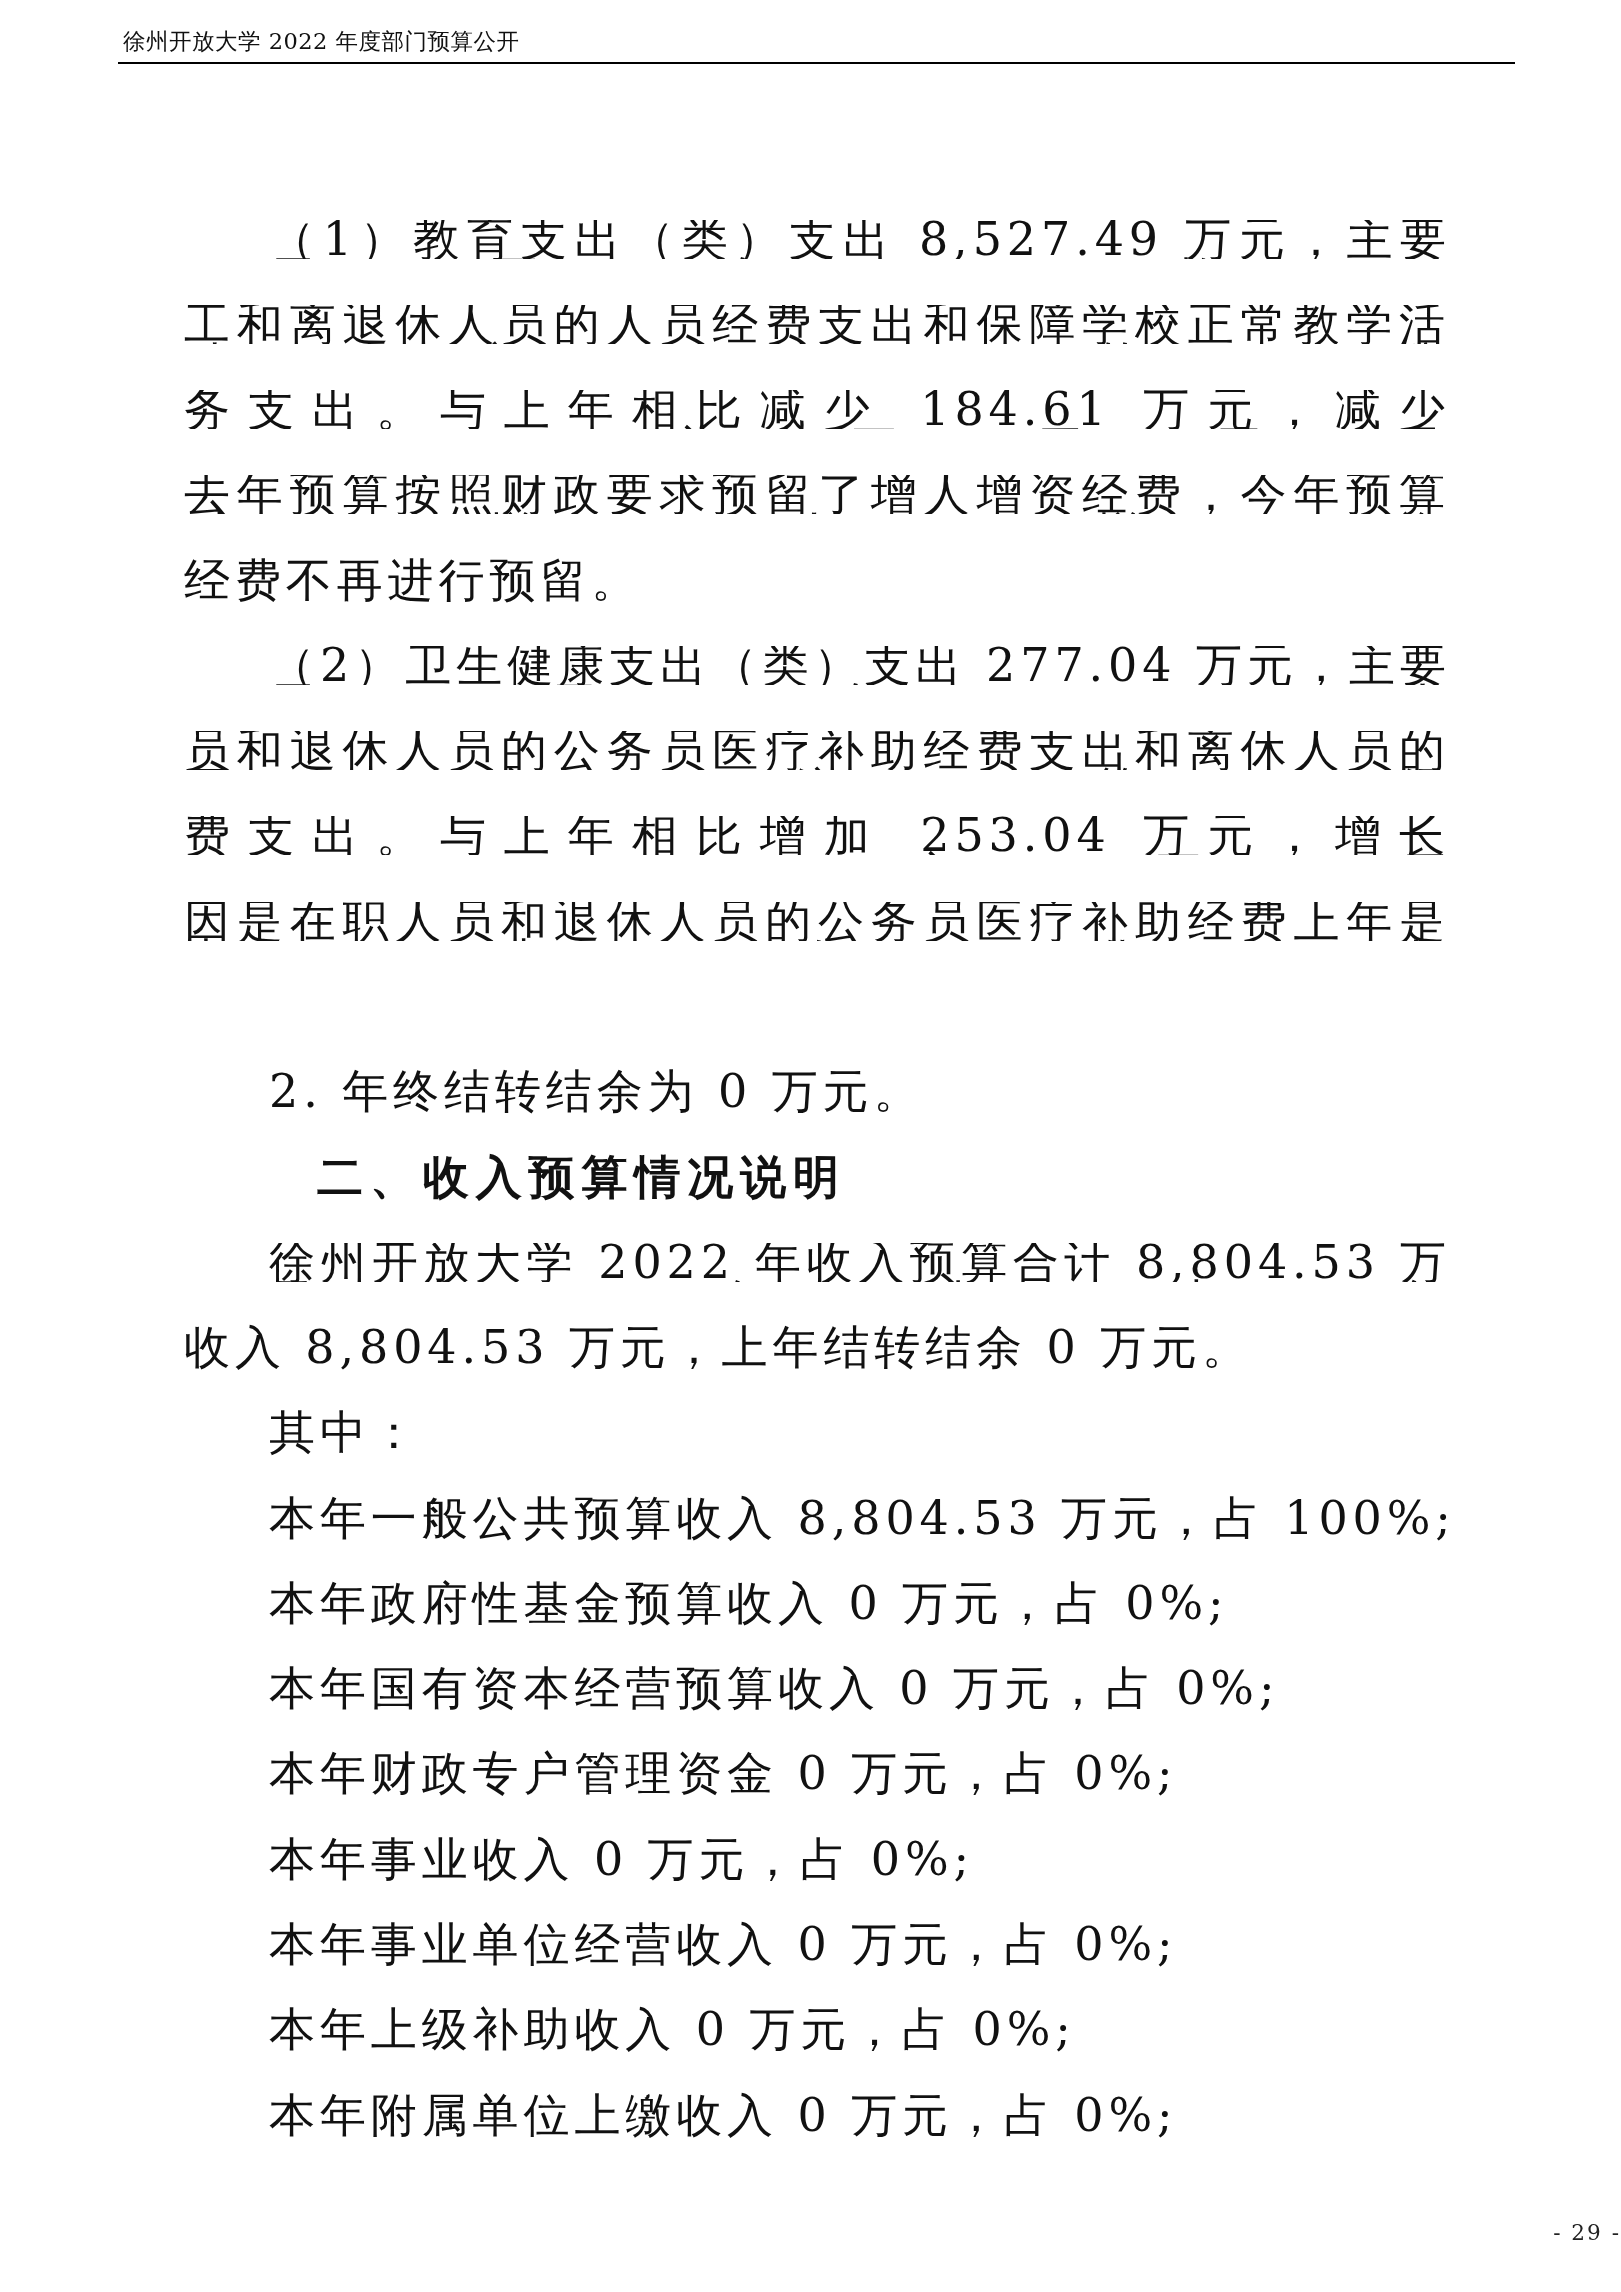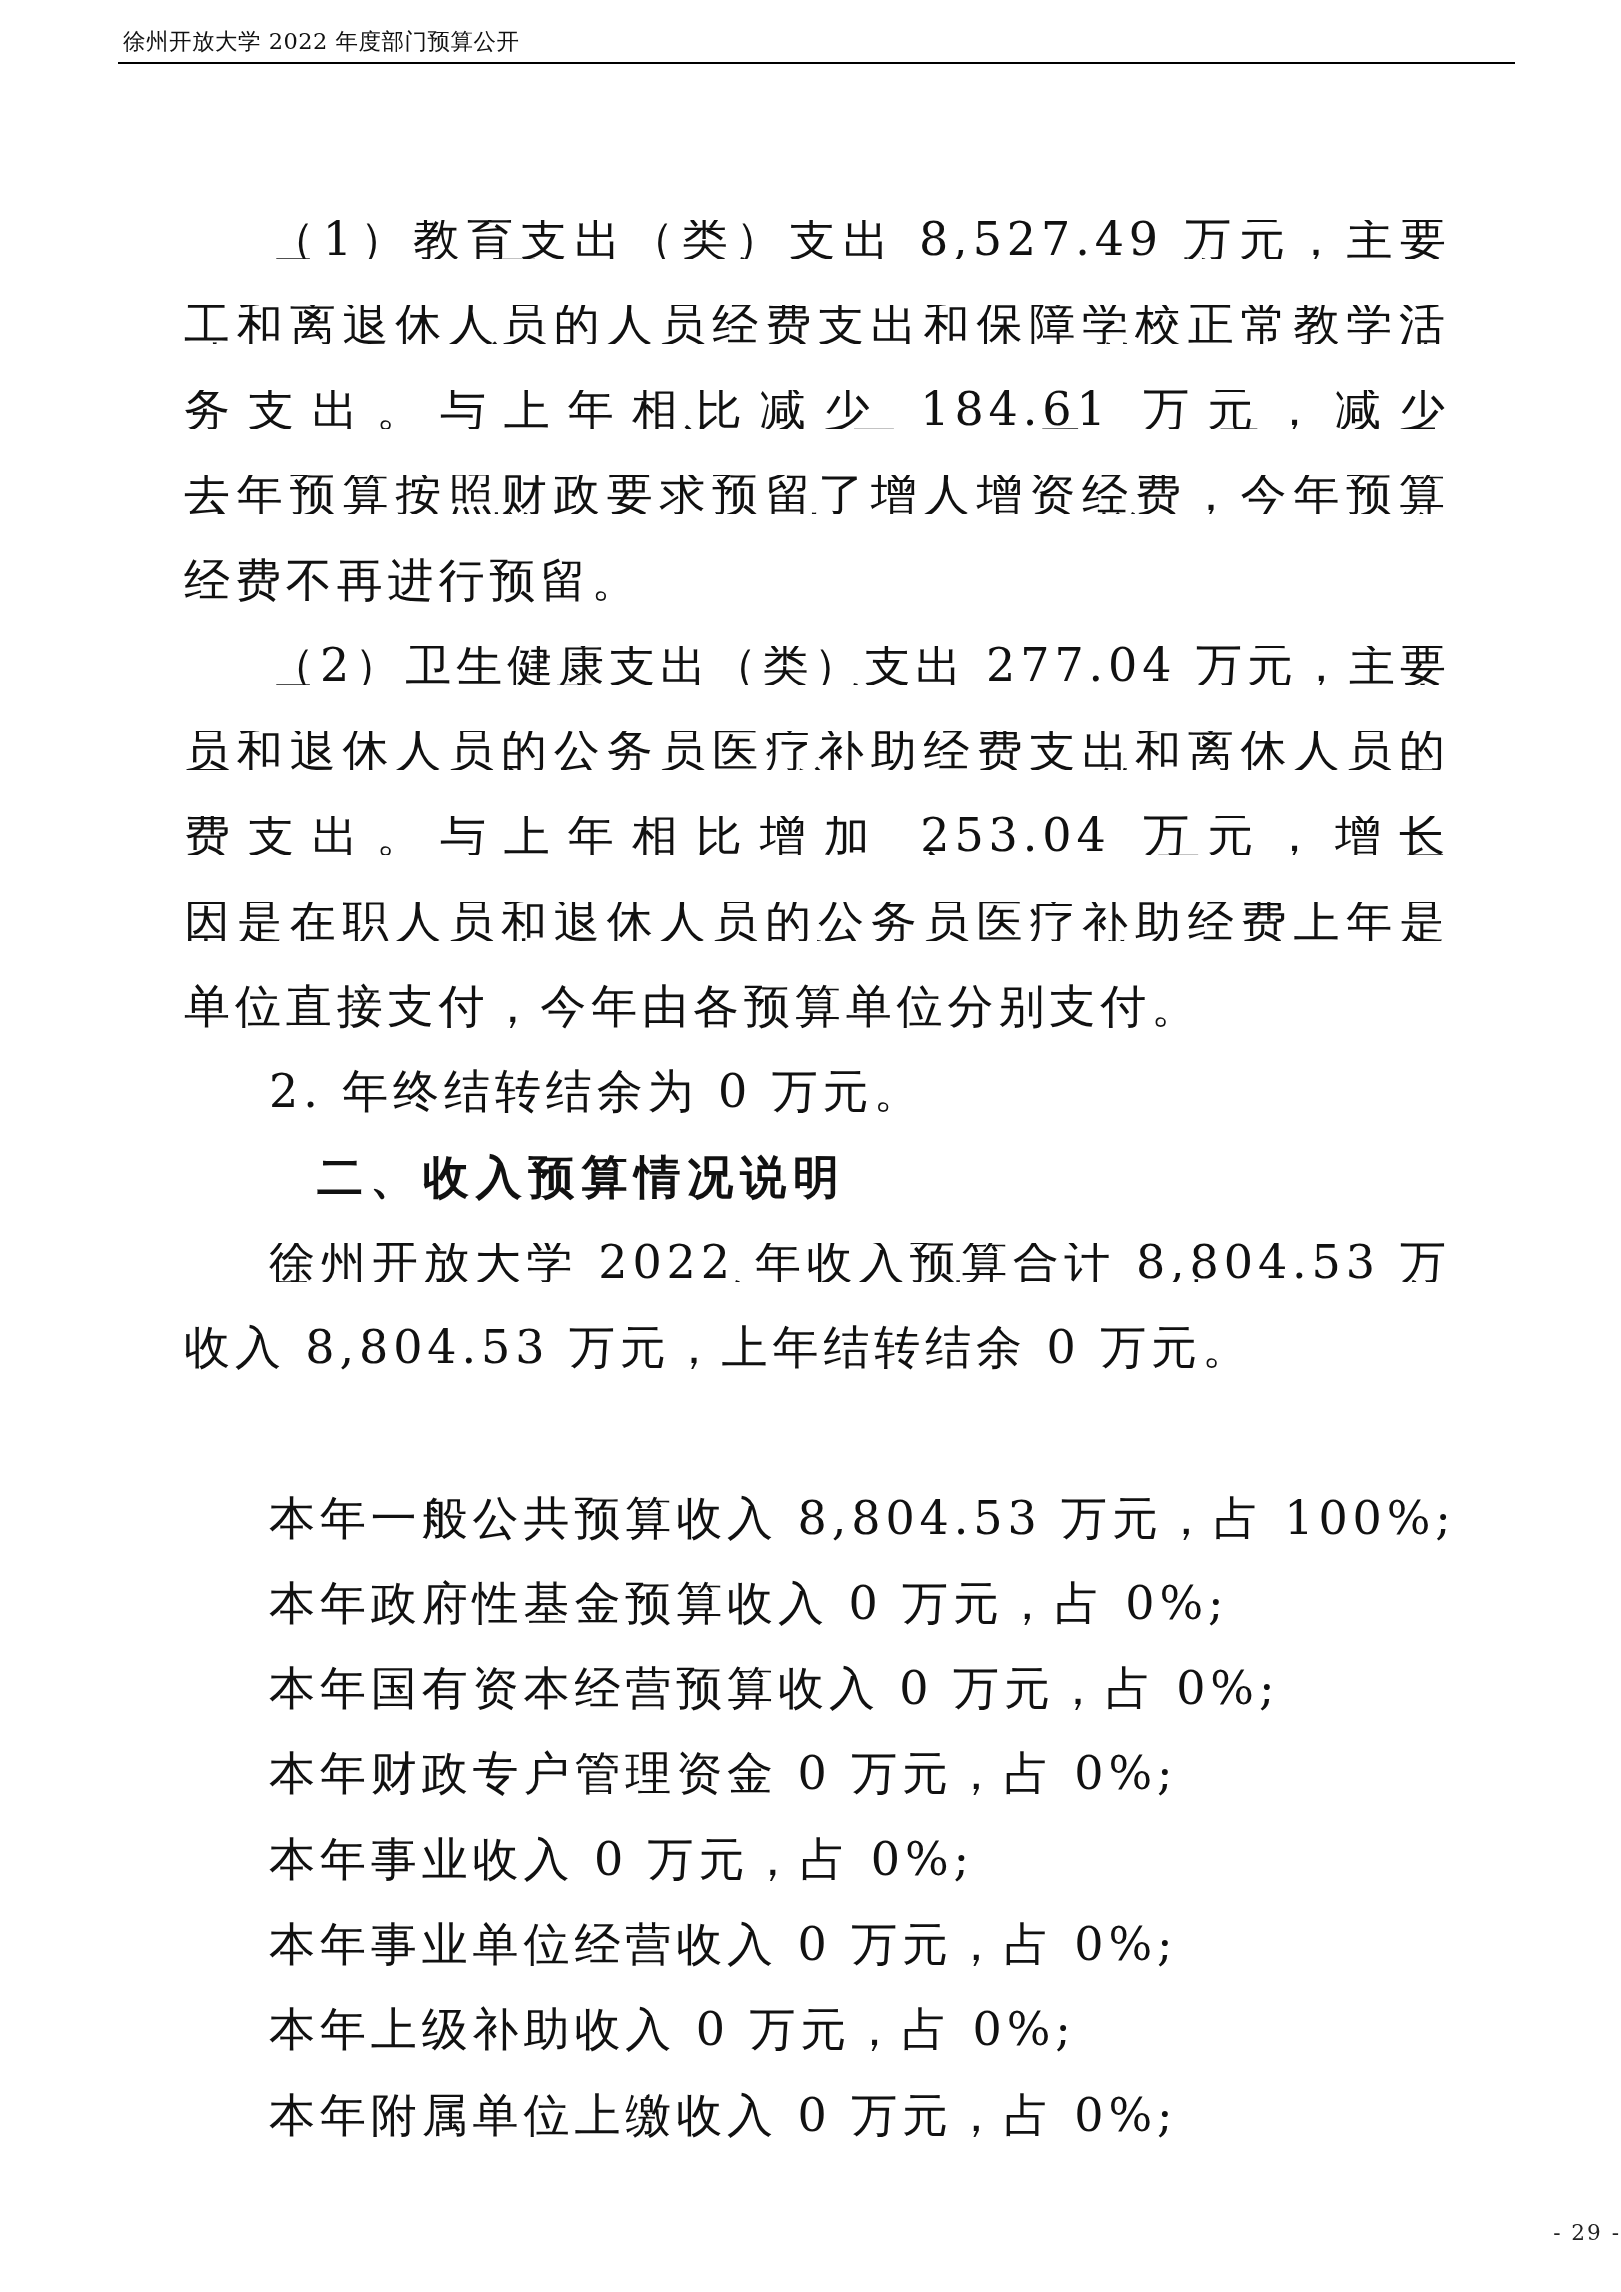--- a/index.html
+++ b/index.html
@@ -43,29 +43,29 @@
   <div class="line indent full" style="top:220px">（1）教育支出（类）支出 8,527.49 万元，主要用于在职教职</div>
   <div class="line full" style="top:305px">工和离退休人员的人员经费支出和保障学校正常教学活动运转的公</div>
   <div class="line full" style="top:390px">务支出。与上年相比减少 184.61 万元，减少 2.12%。主要原因是</div>
   <div class="line" style="top:561px">经费不再进行预留。</div>
   <div class="line full" style="top:475px">去年预算按照财政要求预留了增人增资经费，今年预算对增人增资</div>
 
   <div class="line indent full" style="top:646px">（2）卫生健康支出（类）支出 277.04 万元，主要用于在职人</div>
   <div class="line full" style="top:731px">员和退休人员的公务员医疗补助经费支出和离休人员的医疗统筹经</div>
   <div class="line full" style="top:816px">费支出。与上年相比增加 253.04 万元，增长 1,054.33%。主要原</div>
   <div class="line full" style="top:902px">因是在职人员和退休人员的公务员医疗补助经费上年是由财政代各</div>
-  <div class="line" style="top:987px">单位直接支付，今年由各预算单位分别支付。</div>
 
   <div class="line indent" style="top:1072px">2. 年终结转结余为 0 万元。</div>
 
   <div class="line indent heading" style="top:1158px">二、收入预算情况说明</div>
 
   <div class="line indent full" style="top:1243px">徐州开放大学 2022 年收入预算合计 8,804.53 万元，包括本年</div>
   <div class="line" style="top:1328px">收入 8,804.53 万元，上年结转结余 0 万元。</div>
 
+  <div class="line indent" style="top:1413px">其中：</div>
   <div class="line indent" style="top:1499px">本年一般公共预算收入 8,804.53 万元，占 100%;</div>
   <div class="line indent" style="top:1584px">本年政府性基金预算收入 0 万元，占 0%;</div>
   <div class="line indent" style="top:1669px">本年国有资本经营预算收入 0 万元，占 0%;</div>
   <div class="line indent" style="top:1754px">本年财政专户管理资金 0 万元，占 0%;</div>
   <div class="line indent" style="top:1840px">本年事业收入 0 万元，占 0%;</div>
   <div class="line indent" style="top:1925px">本年事业单位经营收入 0 万元，占 0%;</div>
   <div class="line indent" style="top:2010px">本年上级补助收入 0 万元，占 0%;</div>
   <div class="line indent" style="top:2096px">本年附属单位上缴收入 0 万元，占 0%;</div>
 
   <div class="page-number">- 29 -</div>

